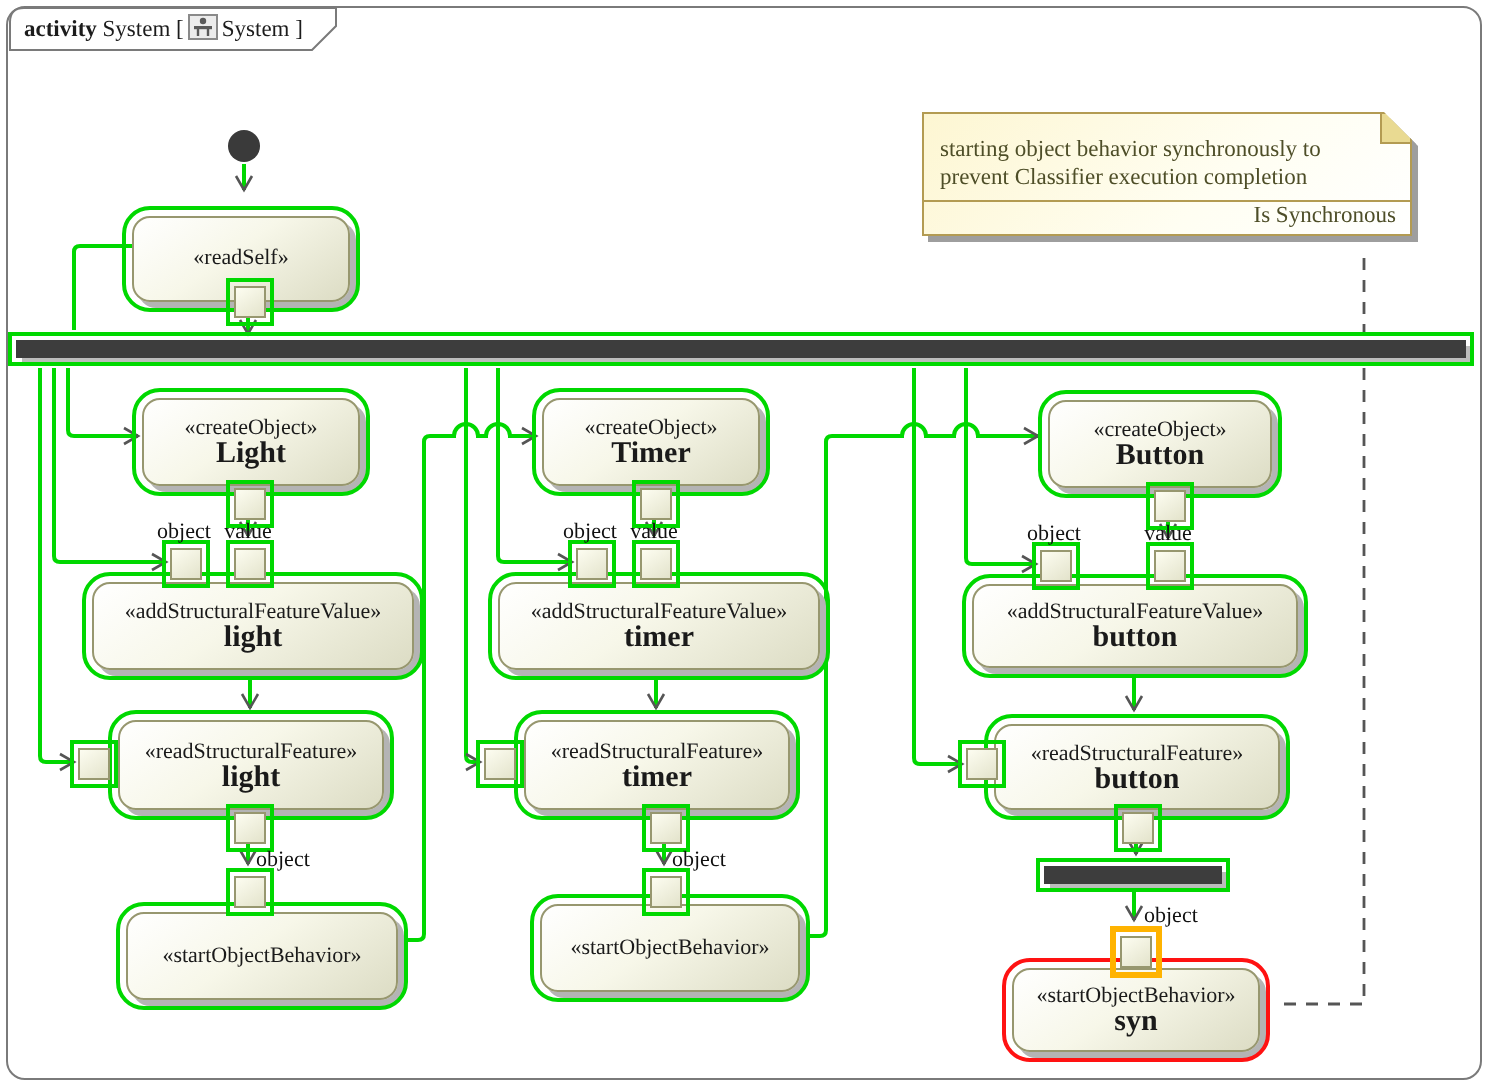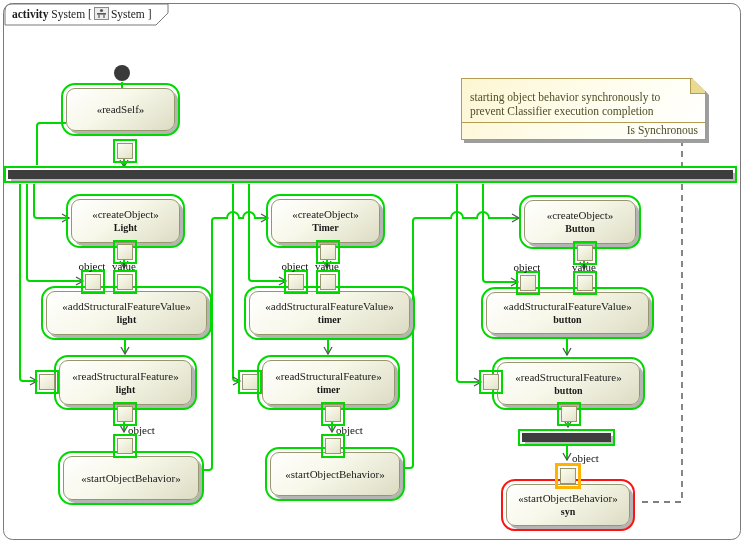--- a/index.html
+++ b/index.html
@@ -12,32 +12,32 @@
   html,body{margin:0;padding:0;background:#ffffff;}
   #stage{position:relative;width:744px;height:543px;font-family:Liberation Serif, serif;overflow:hidden;}
   #edges{position:absolute;left:0;top:0;z-index:0;}
   .flow{stroke:var(--selection-green);stroke-width:2;fill:none;}
   .dash{stroke:#555;stroke-width:1.4;fill:none;stroke-dasharray:6 5;}
   .node{position:absolute;z-index:2;border:1px solid #97976f;border-radius:9px;
     background:linear-gradient(145deg,#ffffff 0%,#f7f7e9 45%,#dcdcc4 100%);
     box-shadow:3px 3px 0 #b4b4b4;outline:2px solid var(--selection-green);outline-offset:3px;
     display:flex;flex-direction:column;justify-content:center;align-items:center;color:#1a1a1a;}
   .node .st{display:block;font-size:11px;line-height:13px;}
-  .node .nm{display:block;font-size:10px;line-height:13px;font-weight:bold;}
+  .node .nm{display:block;font-size:15px;line-height:13px;font-weight:bold;}
   .node.error{outline-color:var(--error-red);}
   .pin{position:absolute;z-index:3;width:14px;height:14px;border:1px solid #97976f;
     background:linear-gradient(145deg,#fdfdf1,#e3e3cb);
     outline:2px solid var(--selection-green);outline-offset:2px;}
   .pin.orange{outline:3px solid var(--pin-highlight-orange);outline-offset:2px;}
   .bar{position:absolute;z-index:2;background:var(--bar-fill);
     outline:2px solid var(--selection-green);outline-offset:2px;box-shadow:3px 3px 0 #bcbcbc;}
   .initial{position:absolute;z-index:2;width:16px;height:16px;border-radius:50%;background:#3a3a3a;}
   .lbl{position:absolute;z-index:4;font-size:11px;line-height:12px;color:#111;white-space:nowrap;}
   .lbl.c{text-align:center;}
-  .note{position:absolute;z-index:2;left:461px;top:78px;width:245px;height:62px;
+  .note{position:absolute;z-index:2;left:461px;top:56px;width:245px;height:62px;
     border:1px solid var(--note-border);box-sizing:border-box;
     background:linear-gradient(135deg,#fdf6d2 0%,#fffef2 60%,#ffffff 100%);
     clip-path:polygon(0 0,calc(100% - 14px) 0,100% 14px,100% 100%,0 100%);
     color:#4e4e28;font-size:11.5px;}
   .note-fold{position:absolute;top:0;right:0;width:15px;height:15px;background:#e9da92;
     border-left:1px solid var(--note-border);border-bottom:1px solid var(--note-border);box-sizing:border-box;}
   .note-shadowwrap{position:absolute;left:0;top:0;z-index:2;filter:drop-shadow(3px 3px 0 #9e9e9e);}
   .note-body{padding:11px 8px 3px 8px;line-height:14px;}
   .note-prop{position:absolute;left:0;right:0;bottom:0;height:15px;border-top:1px solid var(--note-border);
     padding:1px 7px 0 7px;text-align:right;}
@@ -108,21 +108,21 @@
       <div class="note-body">starting object behavior synchronously to prevent Classifier execution completion</div>
       <div class="note-prop">Is Synchronous</div>
     </div>
   </div>
 
   <div class="initial" style="left:114px;top:65px;"></div>
 
   <div class="bar" style="left:8px;top:170px;width:725px;height:9px;"></div>
   <div class="bar" style="left:522px;top:433px;width:89px;height:9px;"></div>
 
-  <div class="node" style="left:66px;top:88px;width:107px;height:41px;">
+  <div class="node" style="left:66px;top:108px;width:107px;height:41px;">
     <span class="st">«readSelf»</span>
     <span class="nm"></span>
   </div>
   <div class="node" style="left:71px;top:199px;width:107px;height:42px;">
     <span class="st">«createObject»</span>
     <span class="nm">Light</span>
   </div>
   <div class="node" style="left:46px;top:291px;width:159px;height:42px;">
     <span class="st">«addStructuralFeatureValue»</span>
     <span class="nm">light</span>

